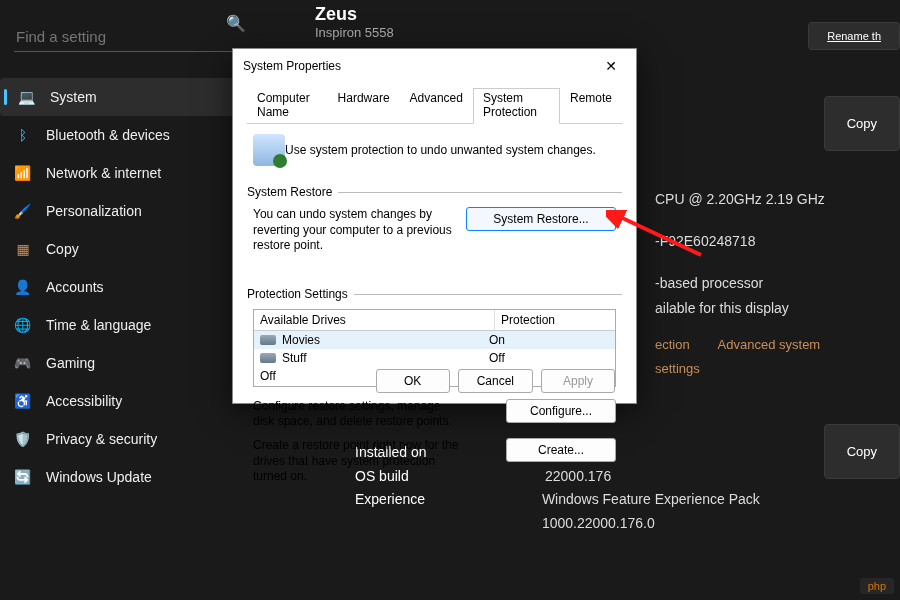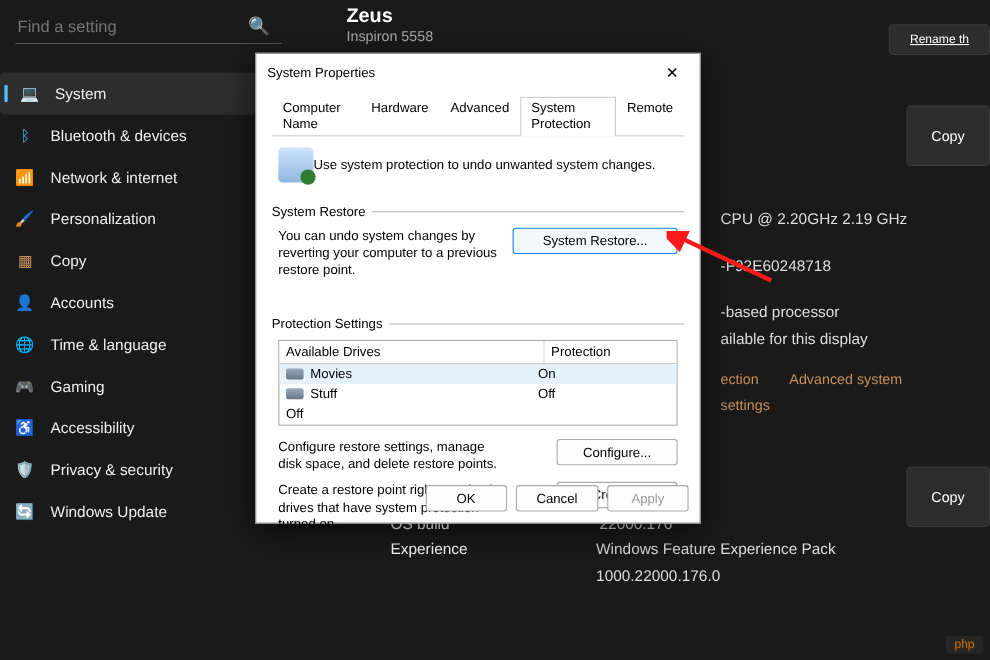--- a/index.html
+++ b/index.html
@@ -1,20 +1,20 @@
 <!DOCTYPE html>
 <html><head>
 <meta charset="utf-8">
 <style>
   * { box-sizing: border-box; margin: 0; padding: 0; font-family: "Segoe UI", Arial, sans-serif; }
   body { width: 900px; height: 600px; background: #1a1a1a; color: #fff; overflow: hidden; position: relative; }
 
   
   .sidebar { position: absolute; left: 0; top: 0; width: 270px; height: 600px; background: #1a1a1a; }
-  .search-row { display: flex; align-items: center; padding: 10px 14px 16px; }
+  .search-row { display: flex; align-items: center; padding: 22px 14px 16px; }
   .search-input { flex:1; background: transparent; border:none; color:#bbb; font-size:15px; outline:none; border-bottom:1px solid #555; padding:6px 24px 6px 2px; }
   .search-icon { position:absolute; right:24px; top:14px; color:#bbb; }
   .nav { margin-top:10px; }
   .nav-item { display:flex; align-items:center; gap:14px; padding:10px 18px 10px 14px; font-size:14px; color:#eee; cursor:pointer; border-radius:4px; }
   .nav-item.active { background:#2d2d2d; }
   .nav-item.active::before { content:""; width:3px; height:16px; background:#4cc2ff; border-radius:2px; margin-right:-3px; margin-left:-10px; }
   .nav-icon { width:18px; height:18px; display:flex; align-items:center; justify-content:center; font-size:14px; }
 
   .content { position:absolute; left:285px; top:0; right:0; height:600px; }
   .device-header { padding:4px 30px 0; }
@@ -25,21 +25,21 @@
 
   .info-block { margin-top:120px; padding:0 30px; font-size:14px; color:#ddd; line-height:1.7; }
   .info-row { display:flex; gap:30px; }
   .info-label { width:160px; color:#fff; }
   .info-val { color:#ddd; }
   .link-row { margin-top:12px; }
   .link { color:#c98f5a; font-size:13px; margin-right:24px; cursor:pointer; }
   .sys-rows { margin-top:60px; }
 
   
-  .dialog { position:absolute; left:232px; top:48px; width:405px; height:428px; background:#fff; border:1px solid #888; box-shadow:0 8px 30px rgba(0,0,0,.6); color:#000; font-size:12px; }
+  .dialog { position:absolute; left:232px; top:48px; width:405px; height:356px; background:#fff; border:1px solid #888; box-shadow:0 8px 30px rgba(0,0,0,.6); color:#000; font-size:12px; }
   .dlg-title { padding:6px 10px; font-size:12px; display:flex; justify-content:space-between; align-items:center; }
   .dlg-close { width:30px; height:22px; display:flex; align-items:center; justify-content:center; font-size:14px; cursor:pointer; }
   .dlg-body { padding:4px 14px 10px; }
   .tabs { display:flex; gap:0; border-bottom:1px solid #ccc; margin-bottom:6px; position:relative; }
   .tab { padding:2px 9px 4px; font-size:12px; cursor:pointer; border:1px solid transparent; position:relative; top:1px; }
   .tab.active { background:#fff; border:1px solid #ccc; border-bottom:1px solid #fff; }
   .intro-row { display:flex; align-items:center; padding:4px 6px 12px; }
   .shield-icon { width:32px; height:32px; background:linear-gradient(180deg,#cfe5ff,#8fb7e0); border-radius:4px; position:relative; }
   .shield-icon::after{content:"";position:absolute;right:-2px;bottom:-2px;width:14px;height:14px;background:#2e7d32;border-radius:50%;}
   .frame { border-top:1px solid #bbb; position:relative; margin-top:14px; padding:14px 6px 10px; }
@@ -51,21 +51,21 @@
   .drives { border:1px solid #aaa; height:78px; overflow:hidden; background:#fff; }
   .drives-head { display:flex; background:#fff; border-bottom:1px solid #ccc; font-size:12px; }
   .drives-head span { padding:3px 6px; }
   .dh-a { flex:1; border-right:1px solid #ddd; }
   .dh-b { width:120px; }
   .drive-row { display:flex; font-size:12px; padding:2px 6px; align-items:center; }
   .drive-row.sel { background:#e5f1fb; }
   .drive-a { flex:1; display:flex; align-items:center; gap:6px; }
   .drive-b { width:120px; }
   .hdd-icon { width:16px; height:10px; background:linear-gradient(180deg,#9ab,#678); border-radius:2px; }
-  .dlg-footer { position:absolute; bottom:10px; right:10px; display:flex; gap:8px; }
+  .dlg-footer { position:absolute; bottom:10px; right:21px; display:flex; gap:8px; }
   .win-btn.disabled { color:#999; }
 
   
   .arrow { position:absolute; left:606px; top:210px; width:100px; height:50px; pointer-events:none; }
 
   .watermark { position:absolute; right:6px; bottom:6px; background:#2a2a2a; color:#f80; font-size:11px; padding:2px 8px; border-radius:3px; opacity:.8;}
 </style>
 </head>
 <body>
 

